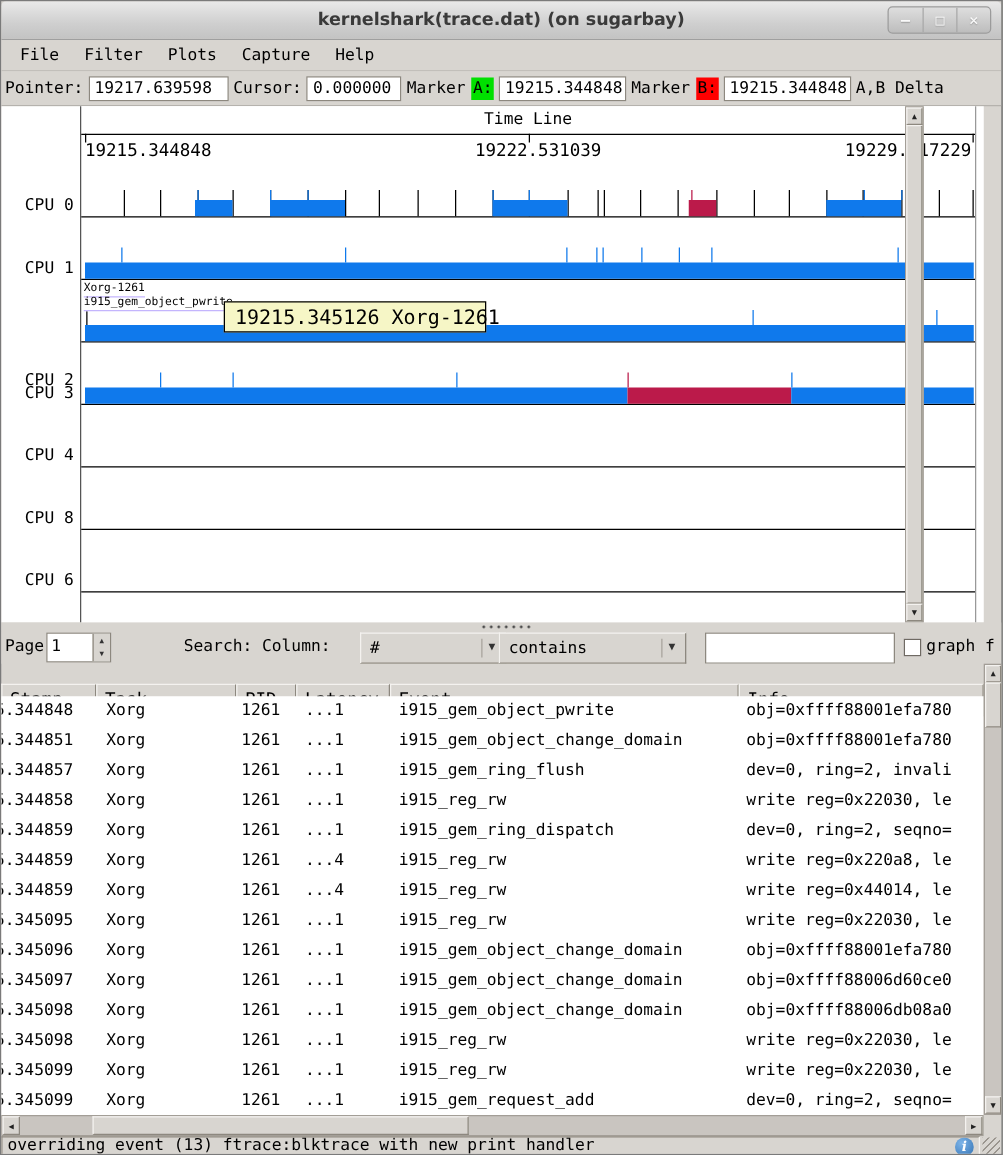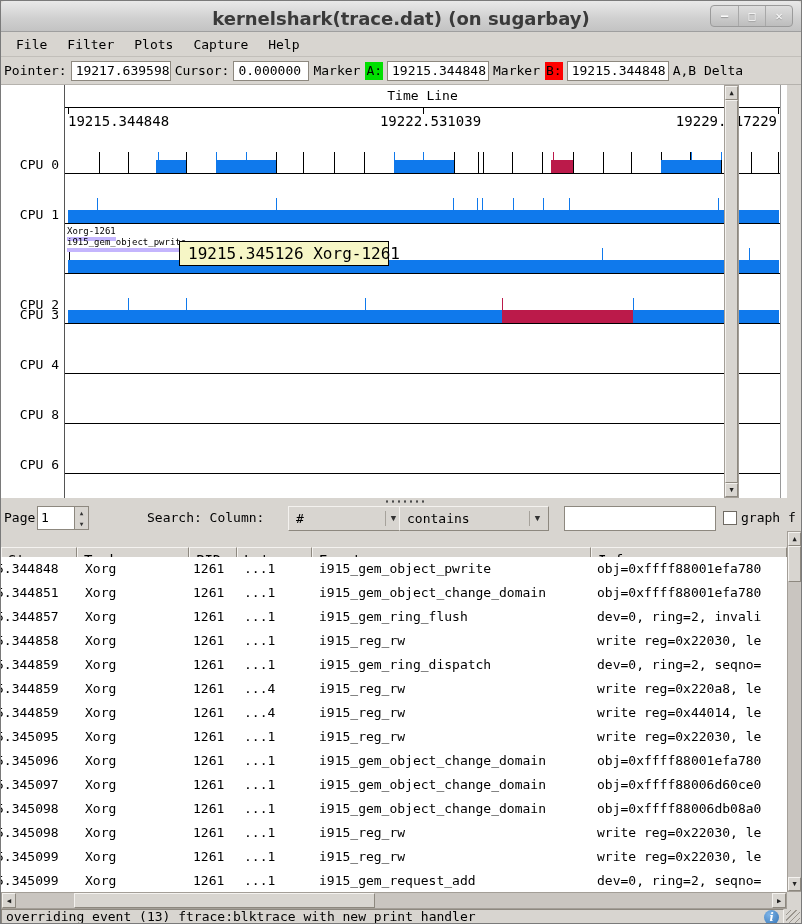--- a/index.html
+++ b/index.html
@@ -9,57 +9,57 @@
     font-family:"DejaVu Sans Mono","Liberation Mono",monospace;
     font-size:13px;color:#000;overflow:hidden;
     border:1px solid #7a7a7a;
   }
   
   .titlebar{position:absolute;left:0;top:0;width:800px;height:31px;
     background:linear-gradient(#e9e9e9,#cfcfcf 60%,#c3c3c3);
     border-bottom:1px solid #9f9f9f;border-radius:4px 4px 0 0;}
   .title{position:absolute;left:0;right:0;top:7px;text-align:center;
     font-family:"DejaVu Sans","Liberation Sans",sans-serif;
-    font-weight:bold;font-size:18px;color:#3a3a3a;}
+    font-weight:bold;font-size:14px;color:#3a3a3a;}
   .winbtns{position:absolute;right:8px;top:4px;height:22px;display:flex;
     border:1px solid #9b9b9b;border-radius:4px;overflow:hidden;
     background:linear-gradient(#dedede,#bdbdbd);}
   .winbtn{width:27px;height:100%;display:flex;align-items:center;justify-content:center;
     color:#fafafa;font-size:12px;font-weight:bold;border-left:1px solid #a8a8a8;
     text-shadow:0 1px 1px #999;}
   .winbtn:first-child{border-left:none;}
   
   .menubar{position:absolute;left:0;top:31px;width:800px;height:25px;
     background:#d8d5d0;display:flex;align-items:center;padding-left:6px;gap:2px;
     border-bottom:1px solid #c2bfba;}
   .menu-item{padding:3px 9px;}
   
   .pointerbar{position:absolute;left:0;top:56px;width:800px;height:28px;
     background:#d8d5d0;display:flex;align-items:center;padding-left:3px;gap:4px;
     white-space:nowrap;overflow:hidden;border-bottom:1px solid #b5b2ad;}
   .pval{background:#fff;border:1px solid #8d887f;height:20px;line-height:18px;
     padding:0 4px;display:inline-block;}
-  .pv-pointer{width:100px;} .pv-cursor{width:76px;} .pv-marker{width:102px;}
+  .pv-pointer{width:112px;} .pv-cursor{width:76px;} .pv-marker{width:102px;}
   .badge{display:inline-block;height:18px;line-height:18px;padding:0 1px;margin-left:1px;}
   .badge-a{background:#00e000;} .badge-b{background:#ff0000;}
   
   .graph{position:absolute;left:0;top:84px;width:786px;height:413px;background:#fff;}
   .cpu-label{position:absolute;left:0;width:58px;text-align:right;height:16px;}
   .plot{position:absolute;left:63px;top:0;width:717px;height:413px;
     border-left:1px solid #555;border-right:1px solid #999;background:#fff;}
   .tl-title{position:absolute;left:0;right:0;top:3px;text-align:center;font-size:13px;}
   .axis-line{position:absolute;left:0;width:715px;top:22px;height:1px;background:#000;}
   .axis-tick{position:absolute;top:22px;width:1px;height:7px;background:#000;}
   .tl-label{position:absolute;top:28px;font-size:14px;}
   .baseline{position:absolute;height:1px;background:#000;left:0;width:715px;}
   .etick{position:absolute;width:1px;background:#000;}
   .bar{position:absolute;}
   .mini{position:absolute;width:1px;}
   .cpu2-note{position:absolute;font-size:9px;line-height:11px;color:#000;
-    white-space:nowrap;border-bottom:4px solid #c4b5fd;}
+    white-space:nowrap;border-bottom:1px solid #c4b5fd;}
   .tooltip{position:absolute;left:114px;top:156px;width:210px;height:25px;
     background:#f6f6c6;border:1px solid #000;font-size:16px;line-height:23px;
     padding-left:8px;white-space:nowrap;z-index:5;}
   
   .vscroll{position:absolute;width:15px;background:#c9c5c0;border:1px solid #a39e97;}
   .hscroll{position:absolute;left:0;top:891px;width:786px;height:17px;
     background:#c9c5c0;border:1px solid #a39e97;}
   .sb-btn{position:absolute;background:#d8d5d0;border:1px solid #8d887f;
     border-top-color:#f4f2ef;border-left-color:#f4f2ef;
     display:flex;align-items:center;justify-content:center;

